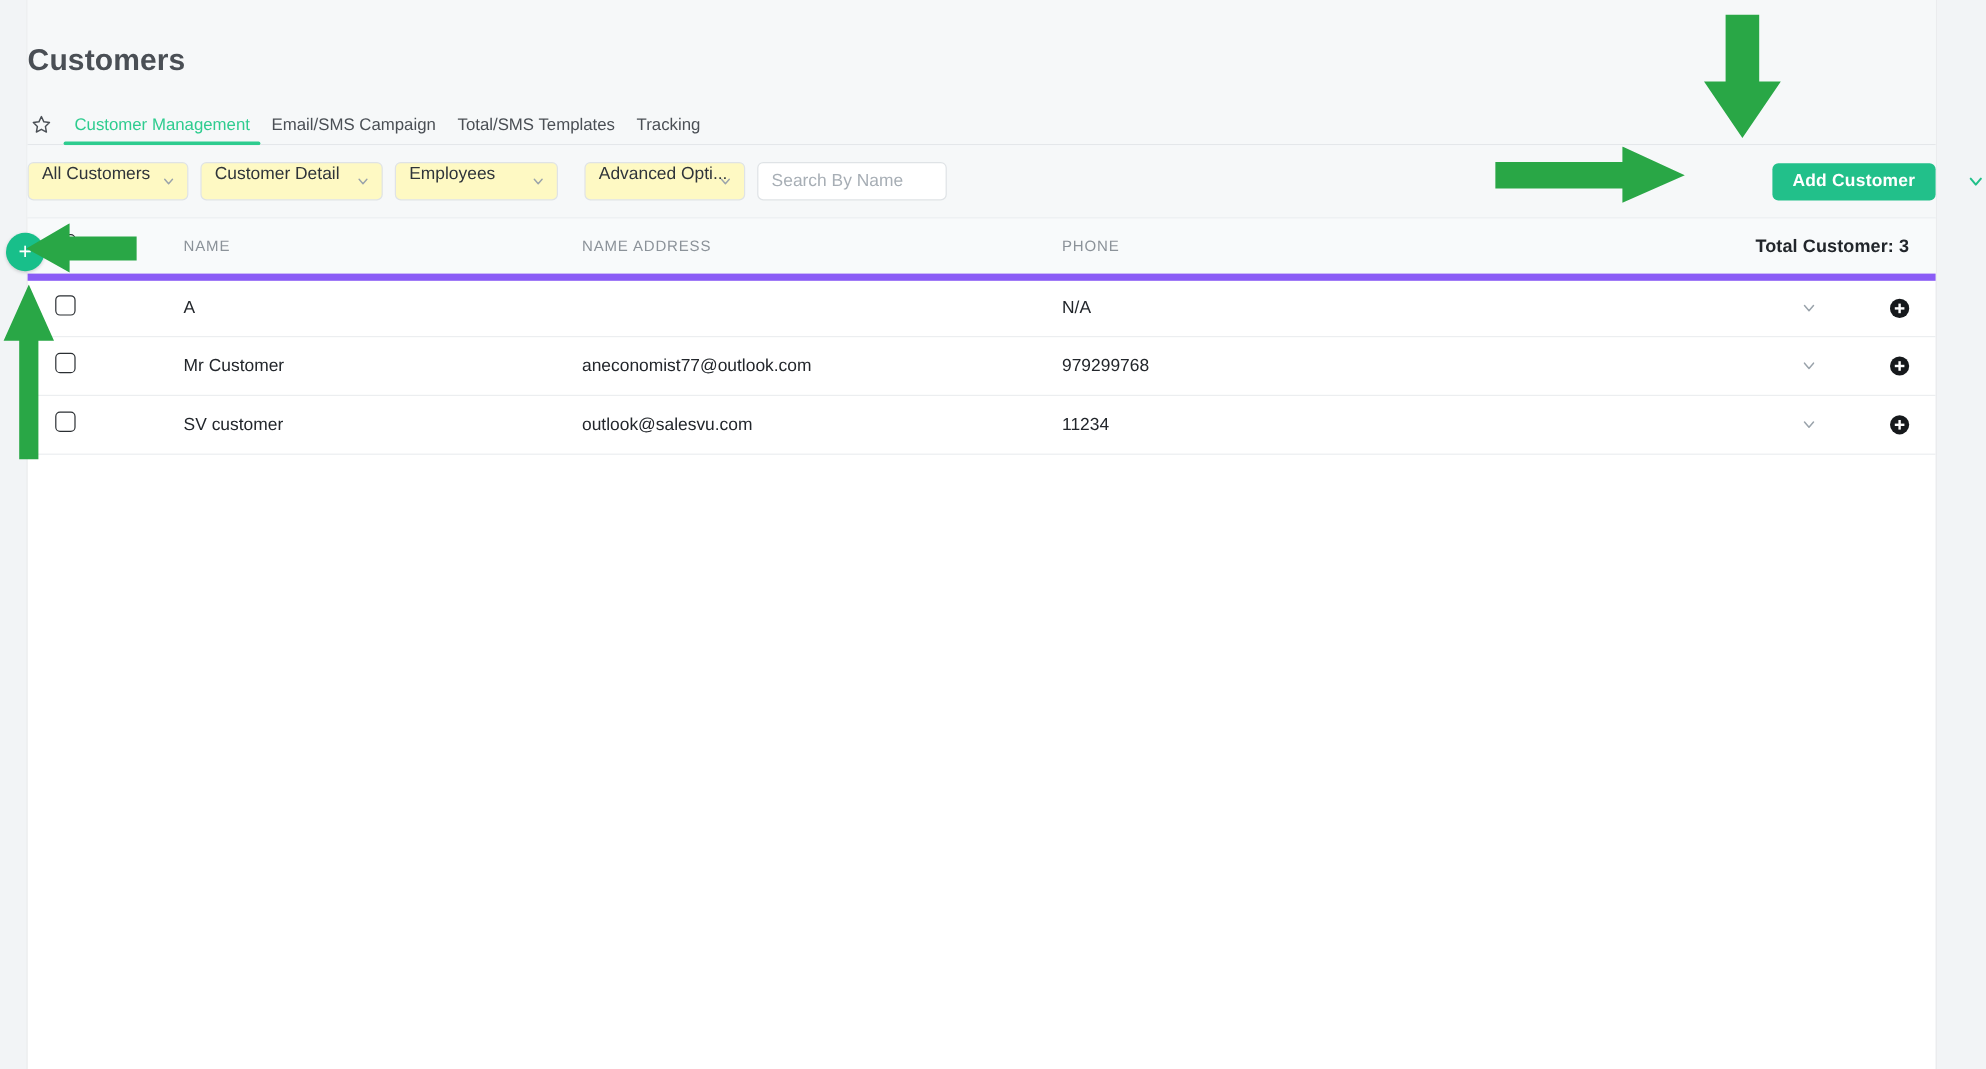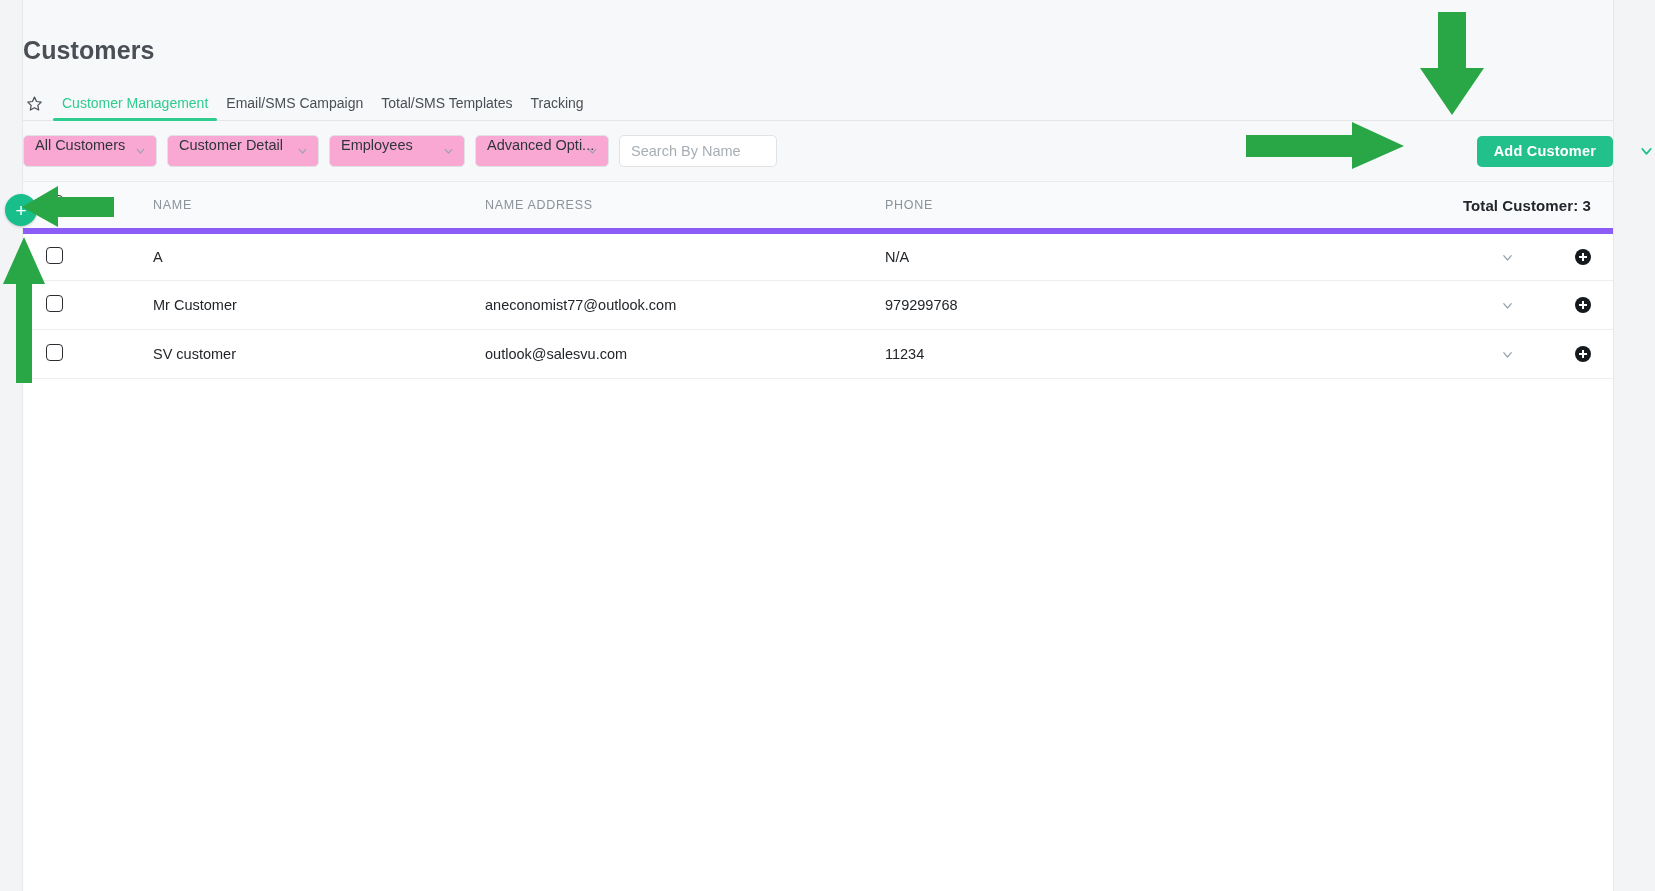--- a/index.html
+++ b/index.html
@@ -89,21 +89,21 @@
     align-items: center;
     gap: 10px;
     padding: 14px 0 14px 0;
     background: #f6f8f9;
     position: relative;
   }
   .select {
     position: relative;
     height: 32px;
     min-width: 108px;
-    background: #f9a8d4;
+    background: #fef9c3;
     border: 1px solid #dfe3e6;
     border-radius: 5px;
     display: flex;
     align-items: center;
     padding: 0 26px 12px 11px;
     font-size: 14.5px;
     color: #2f343a;
     cursor: pointer;
     white-space: nowrap;
     text-align: right;
@@ -112,21 +112,21 @@
     position: absolute;
     right: 9px;
     top: 50%;
     transform: translateY(-50%);
     color: #9aa3ab;
     display: flex;
   }
   .sel-all { width: 134px; }
   .sel-detail { width: 152px; }
   .sel-emp { width: 136px; }
-  .sel-adv { width: 134px; }
+  .sel-adv { width: 134px; margin-left: 12px; }
 
   .search-input {
     height: 32px;
     width: 158px;
     background: #ffffff;
     border: 1px solid #dfe3e6;
     border-radius: 5px;
     padding: 0 11px;
     font-size: 14.5px;
     color: #1d4ed8;

